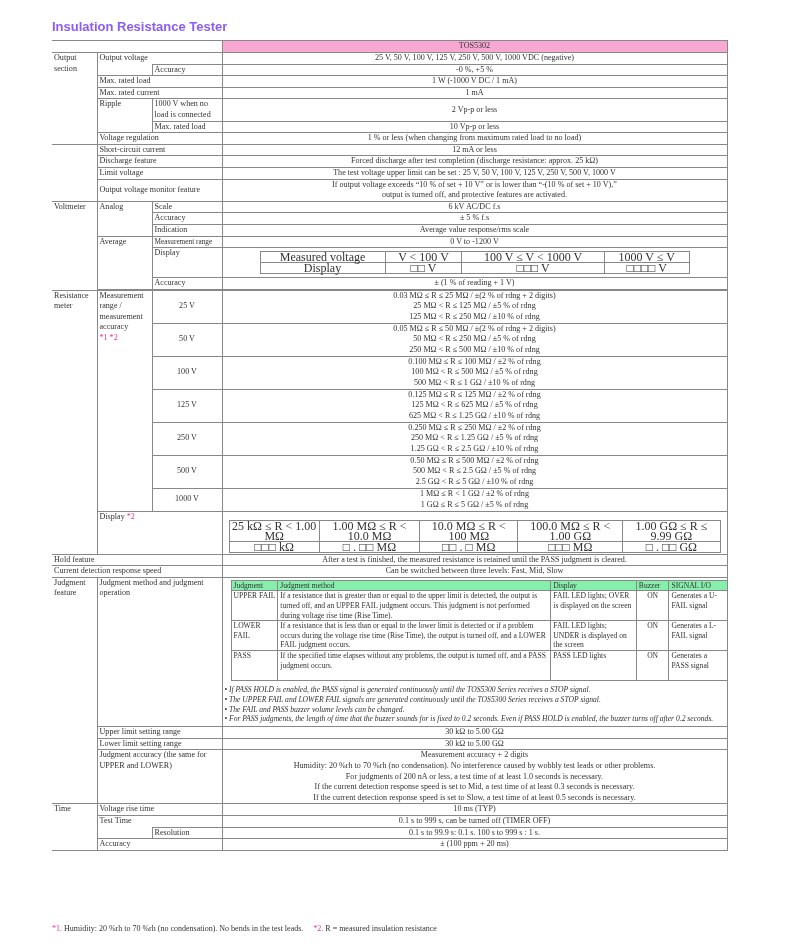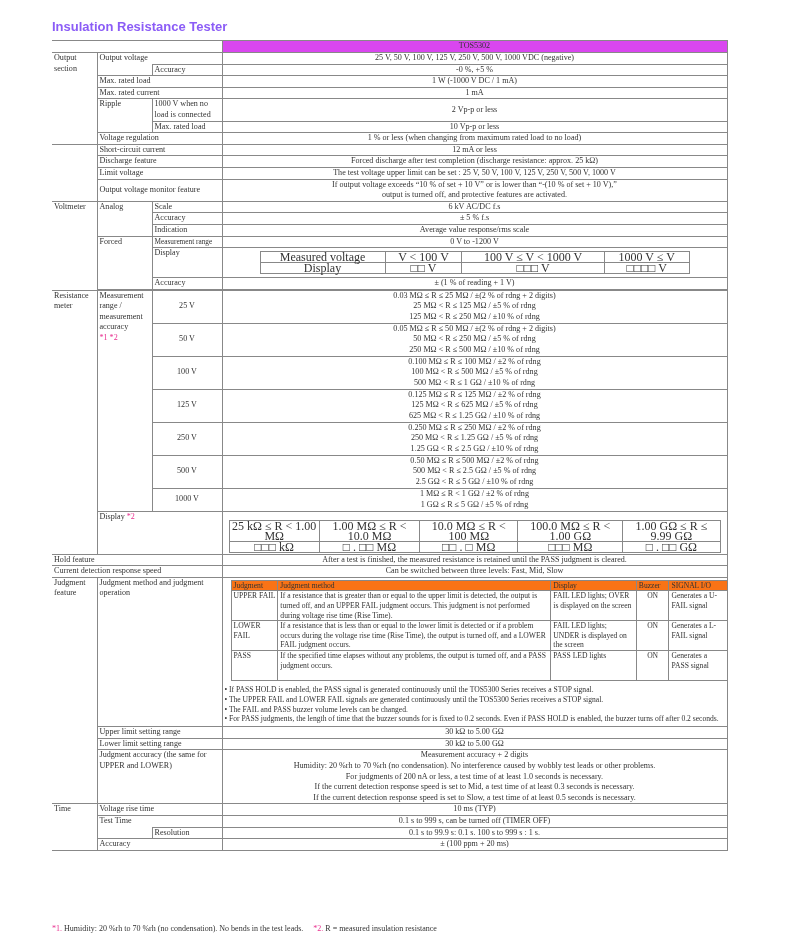--- a/index.html
+++ b/index.html
@@ -5,28 +5,28 @@
   html, body { margin:0; padding:0; background:#fff; }
   body { width:786px; height:947px; position:relative; font-family:"Liberation Serif", serif; color:#333; overflow:hidden; }
   .title { position:absolute; left:52px; top:19px; font-family:"Liberation Sans", sans-serif; font-weight:bold; font-size:13px; color:#8b5cf6; }
   table.spec { position:absolute; left:52px; top:40px; width:675px; border-collapse:collapse; font-size:8.1px; line-height:10.6px; table-layout:fixed; }
   table.spec td { padding:0 2px; vertical-align:top; border-left:1px solid #888; border-right:1px solid #888; border-top:1px solid #888; border-bottom:1px solid #888; }
   table.spec tr.hdr td { height:11px; border-top:1px solid #888; }
   table.spec td.v { text-align:center; vertical-align:middle; }
   .nol { border-left:none !important; }
   .nob { border-bottom:none !important;margin-top:41px; }
   .not { border-top:none !important; }
-  .pink { background:#d946ef; }
+  .pink { background:#f9a8d4; }
   .mark { color:#e8308f; }
   .inner { border-collapse:collapse; margin:1px auto; font-size:12px; line-height:10px; }
   .inner td { border:1px solid #888 !important; text-align:center; padding:0 4px; vertical-align:middle; }
   .jt { border-collapse:collapse; margin:2px 0 2px 6px; font-size:7.6px; line-height:9.6px; text-align:left; }
   .jt td { border:1px solid #888 !important; padding:1px 3px; vertical-align:middle; text-align:left; }
-  .jt tr.jh td { background:#f97316; }
-  .notes { text-align:left; font-size:7.6px; line-height:9.8px; padding:2px 2px 2px 0; }
+  .jt tr.jh td { background:#86efac; }
+  .notes { text-align:left; font-size:7.6px; line-height:9.8px; padding:2px 2px 2px 0;font-style:italic; }
   .footnote { position:absolute; left:52px; top:924px; font-size:8px; color:#333; }
 </style>
 </head>
 <body>
 
 <div class="title">Insulation Resistance Tester</div>
 
 <table class="spec">
   <colgroup>
       <col style="width:45px">
@@ -103,21 +103,21 @@
   </tr>
   <tr>
     <td>Accuracy</td>
     <td class="v">± 5 % f.s</td>
   </tr>
   <tr>
     <td>Indication</td>
     <td class="v">Average value response/rms scale</td>
   </tr>
   <tr>
-    <td rowspan="3">Forced</td>
+    <td rowspan="3">Average</td>
     <td style="font-size:7.3px">Measurement range</td>
     <td class="v">0 V to -1200 V</td>
   </tr>
   <tr>
     <td style="height:29px">Display</td>
     <td class="v">
       <table class="inner" style="width:430px">
         <tbody>
               <tr>
           <td>Measured voltage</td>

